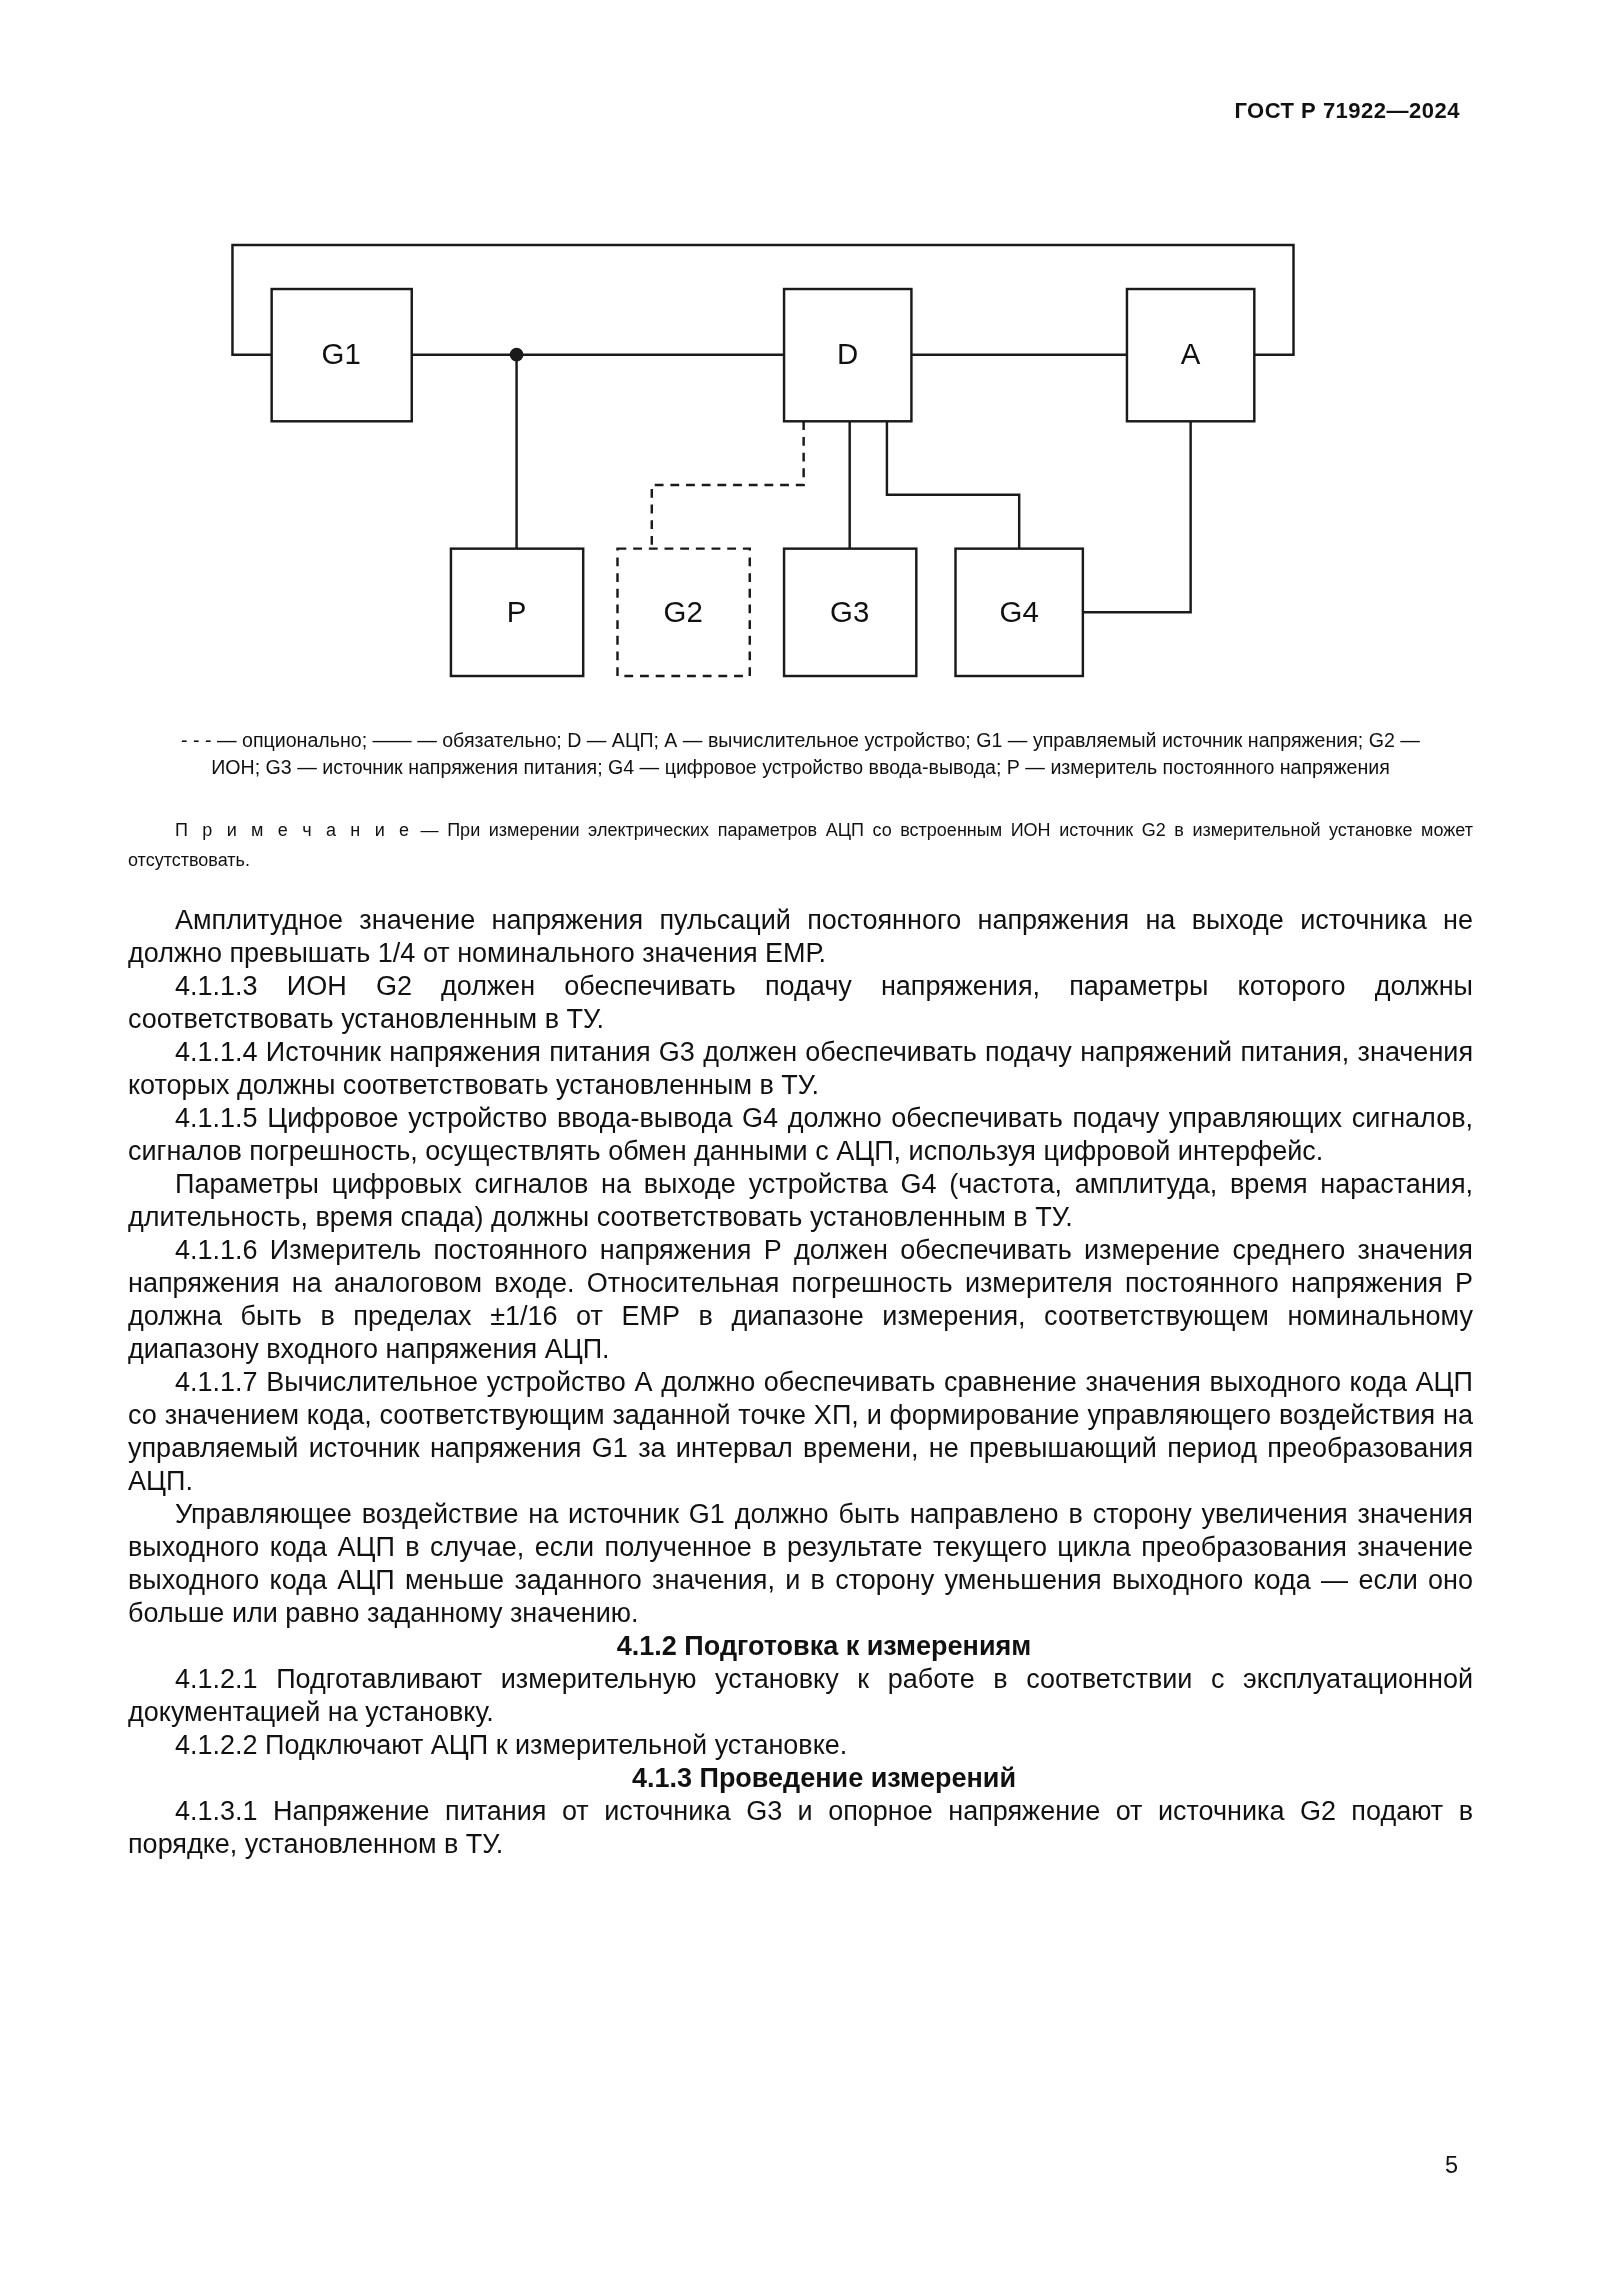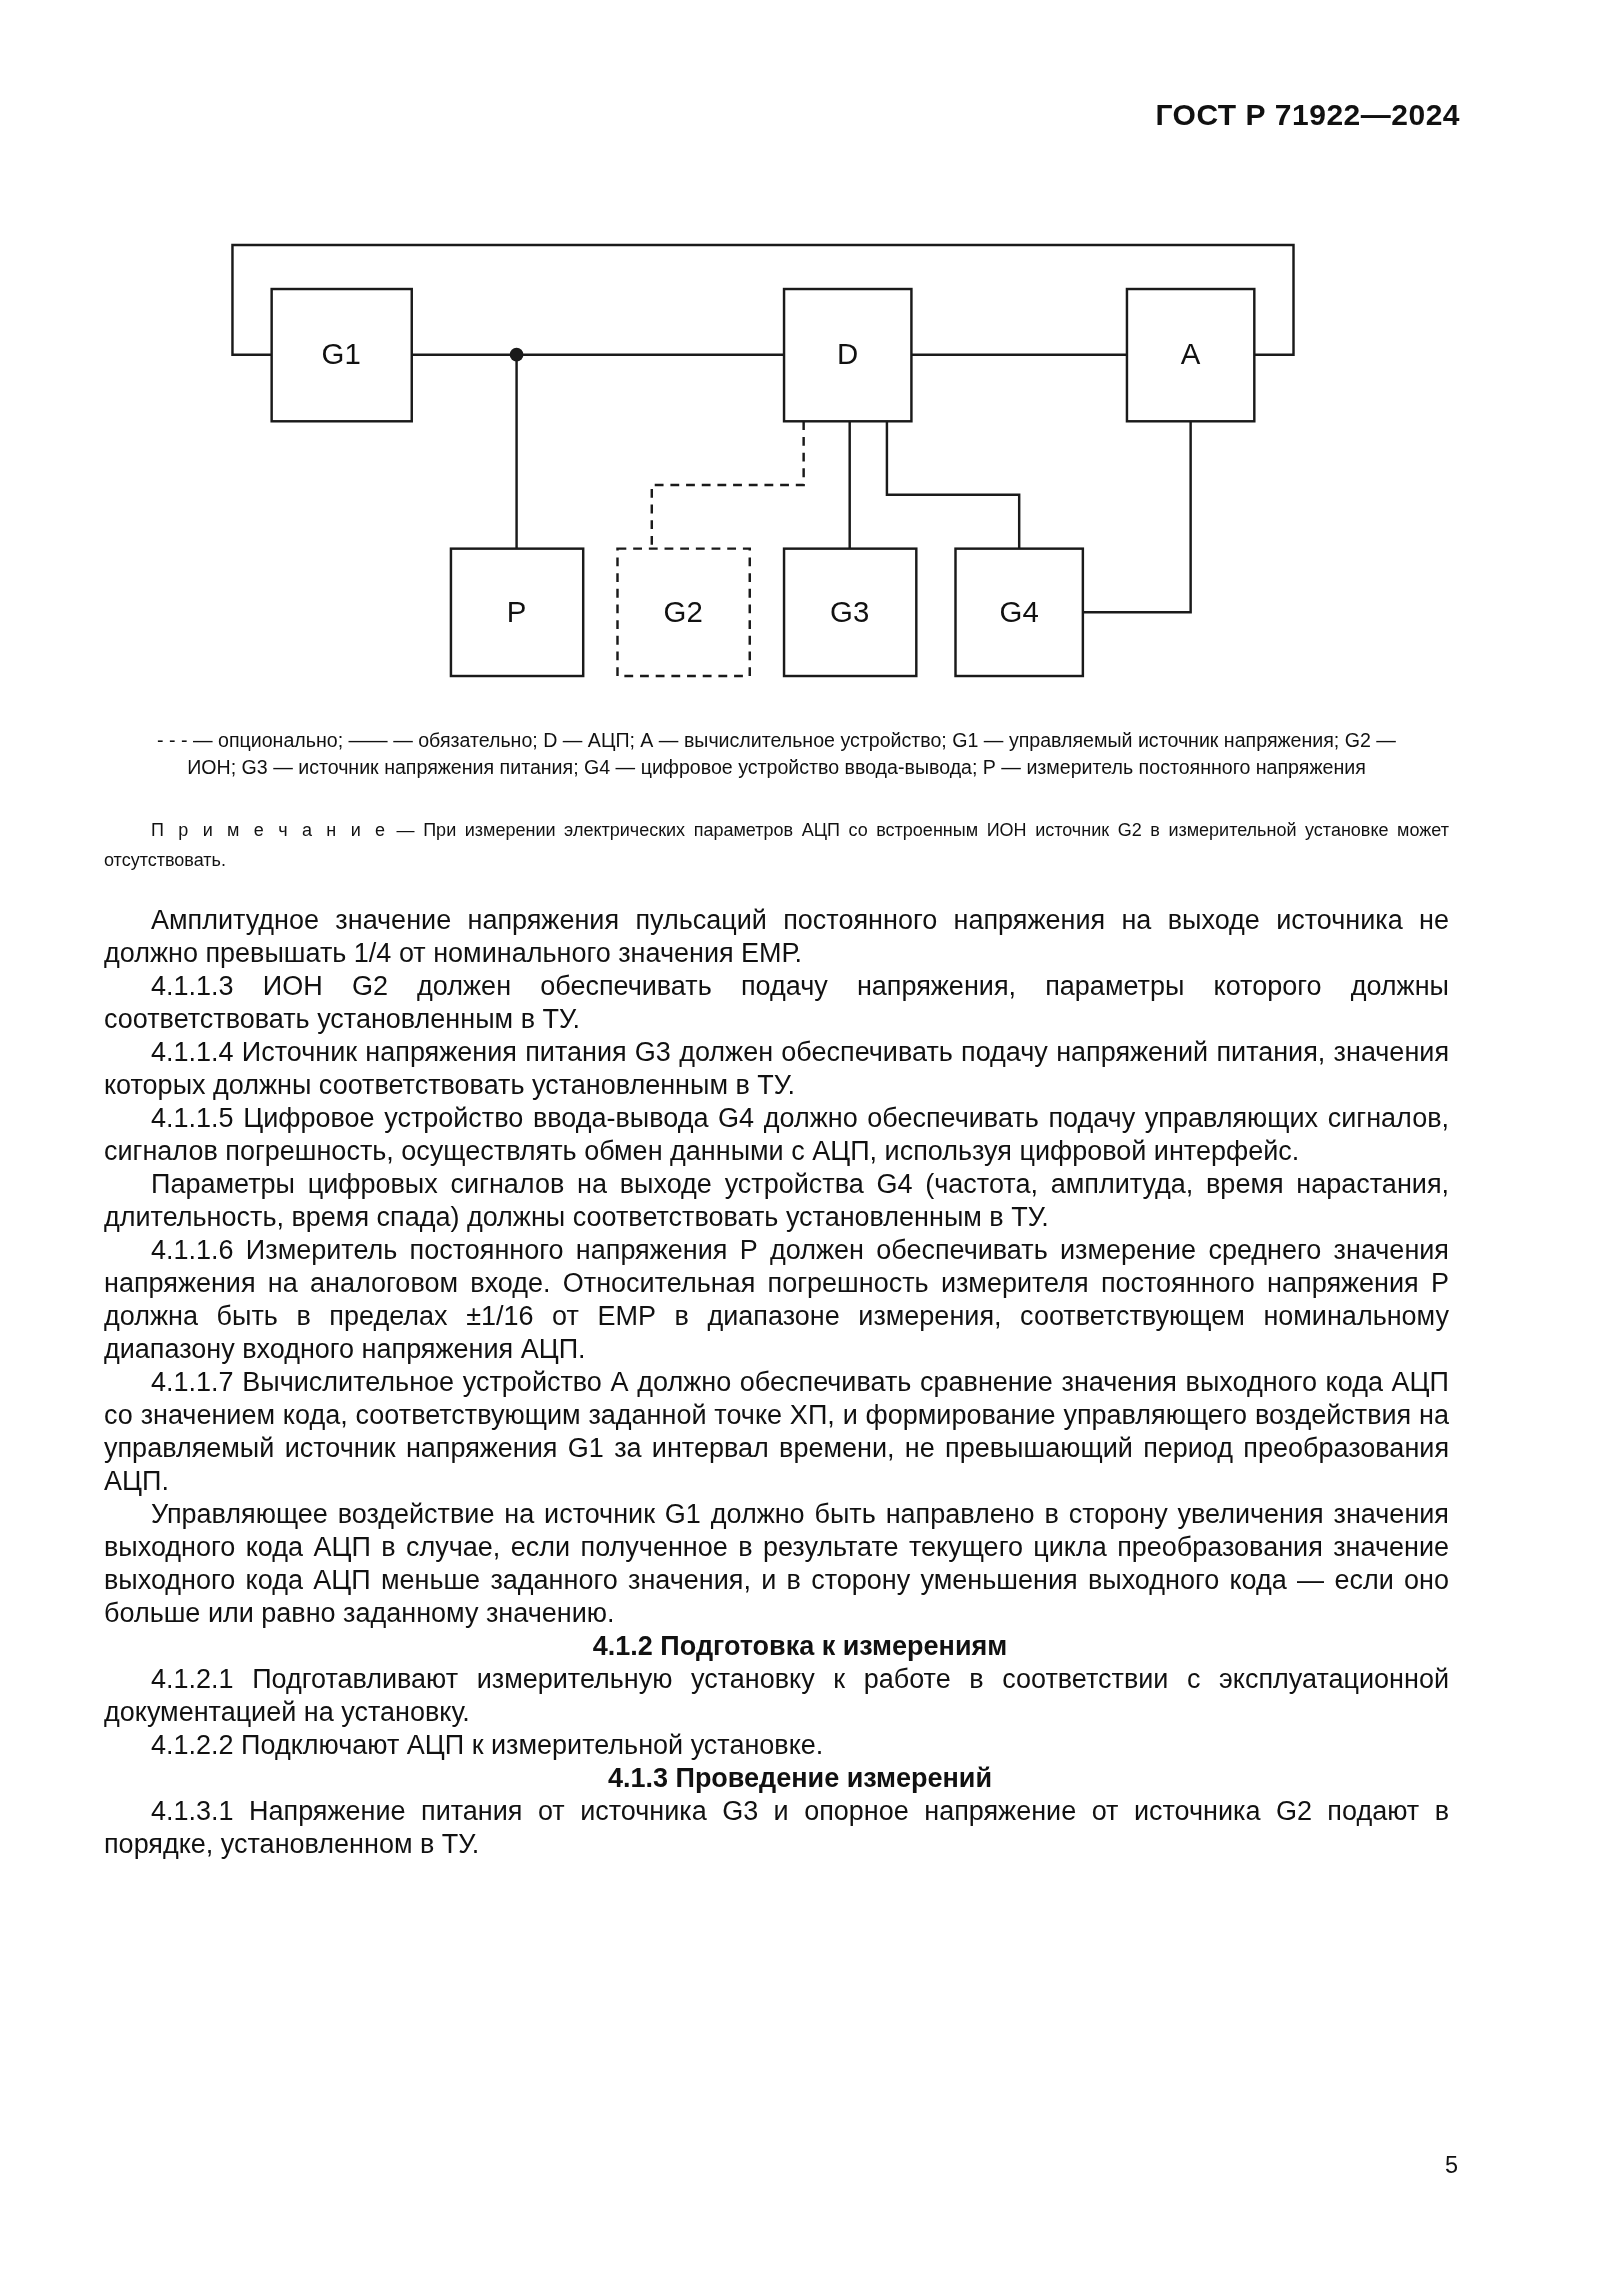--- a/index.html
+++ b/index.html
@@ -11,21 +11,21 @@
     margin: 0 auto;
     background: #ffffff;
     color: #111111;
     font-family: "Liberation Sans", sans-serif;
     overflow: hidden;
   }
   .doc-header {
     position: absolute;
     top: 98px;
     right: 161px;
-    font-size: 30px;
+    font-size: 22px;
     font-weight: bold;
     letter-spacing: 0.5px;
   }
   .figure-svg {
     position: absolute;
     top: 0;
     left: 0;
     width: 1621px;
     height: 725px;
   }
@@ -42,21 +42,21 @@
   }
   .blk.dashed { stroke-dasharray: 9 7; }
   .dot { fill: #1a1a1a; stroke: none; }
   .blk-label {
     font-family: "Liberation Sans", sans-serif;
     font-size: 30px;
     fill: #111111;
   }
   .content {
     position: absolute;
-    left: 104px;
+    left: 128px;
     top: 727px;
     width: 1345px;
   }
   .fig-caption {
     margin: 0 auto;
     max-width: 1284px;
     font-size: 19.6px;
     line-height: 27.4px;
     text-align: center;
   }

